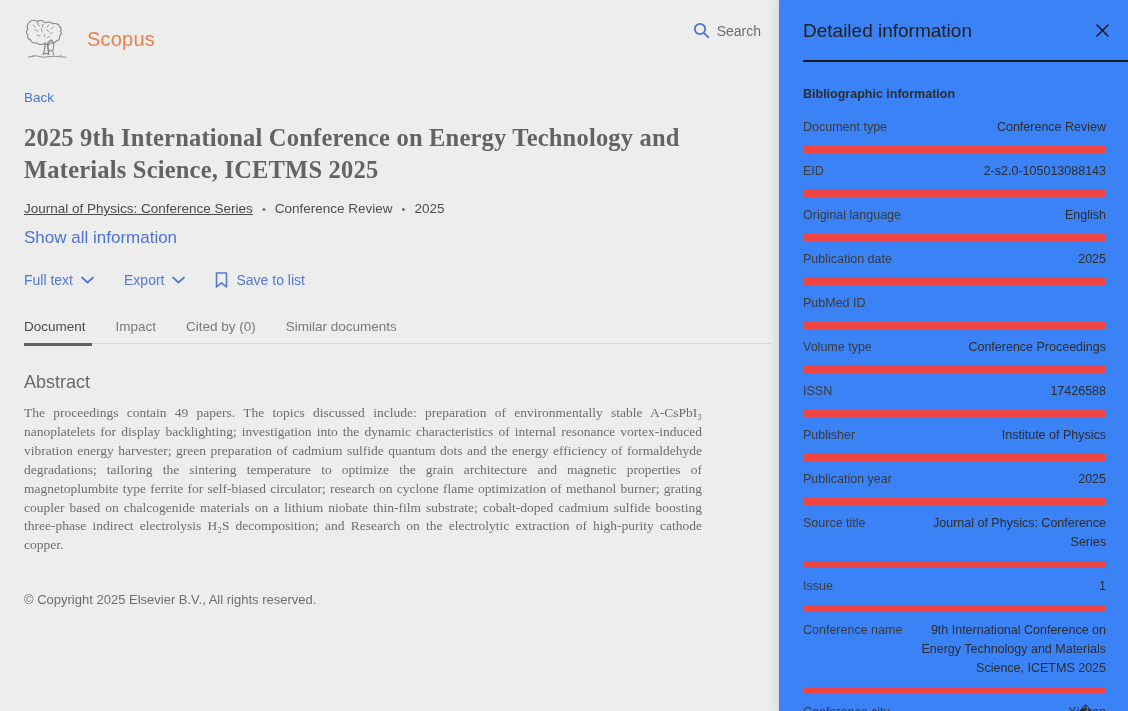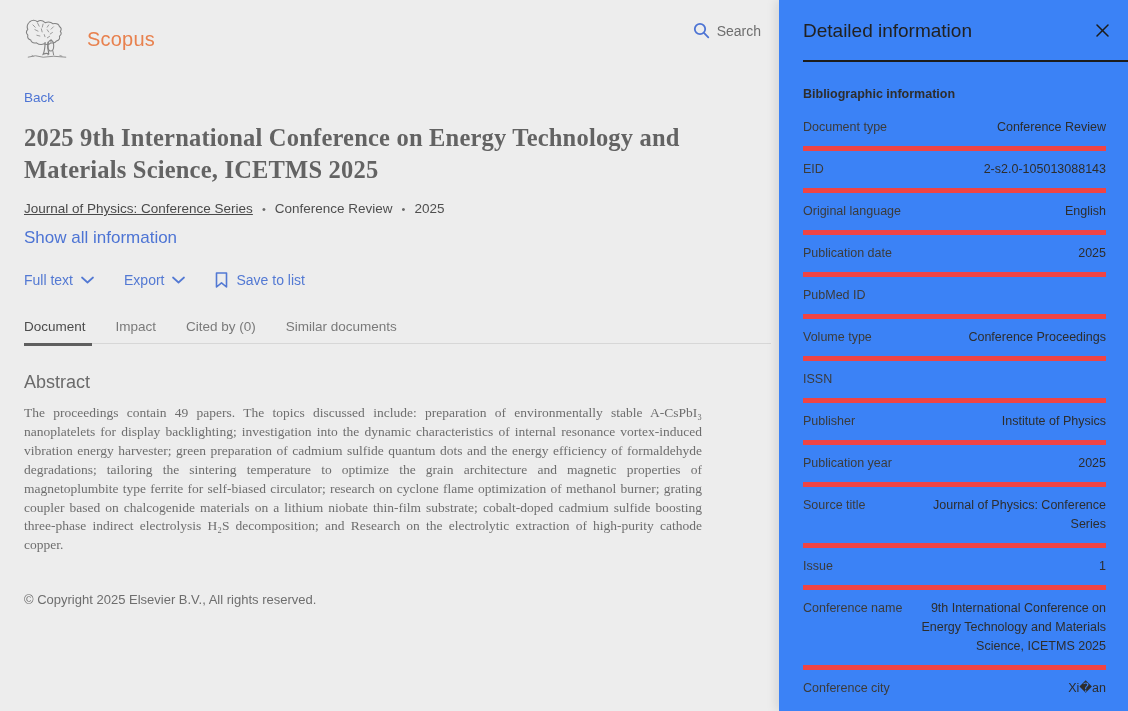--- a/index.html
+++ b/index.html
@@ -89,21 +89,21 @@
     width:24px; height:24px; border:none; background:none; cursor:pointer;
     display:flex; align-items:center; justify-content:center;
   }
   .panel-divider { margin:18px 0 0 24px; height:2px; background:#1c1c1c; }
   .panel-section-heading { margin:25px 24px 0; font-size:12.5px; font-weight:700; color:#2d2d2d; }
 
   .info-table { margin:8px 22px 0 24px; }
   .info-row {
     display:flex; align-items:flex-start; justify-content:space-between;
     padding:9px 0; min-height:32px;
-    border-top:5px solid #ef4444;
+    border-top:7px solid #ef4444;
     font-size:12.5px; line-height:19px;
   }
   .info-row:first-child { border-top:none; }
   .info-label { flex:0 0 104px; color:#3b3b3b; }
   .info-value { flex:1; text-align:right; color:#2d2d2d; }
 </style>
 </head>
 <body>
 
 <div class="main">
@@ -211,20 +211,21 @@
     <div class="info-row">
       <div class="info-label">PubMed ID</div>
       <div class="info-value"></div>
     </div>
     <div class="info-row">
       <div class="info-label">Volume type</div>
       <div class="info-value">Conference Proceedings</div>
     </div>
     <div class="info-row">
       <div class="info-label">ISSN</div>
+      <div class="info-value">17426588</div>
     </div>
     <div class="info-row">
       <div class="info-label">Publisher</div>
       <div class="info-value">Institute of Physics</div>
     </div>
     <div class="info-row">
       <div class="info-label">Publication year</div>
       <div class="info-value">2025</div>
     </div>
     <div class="info-row">

